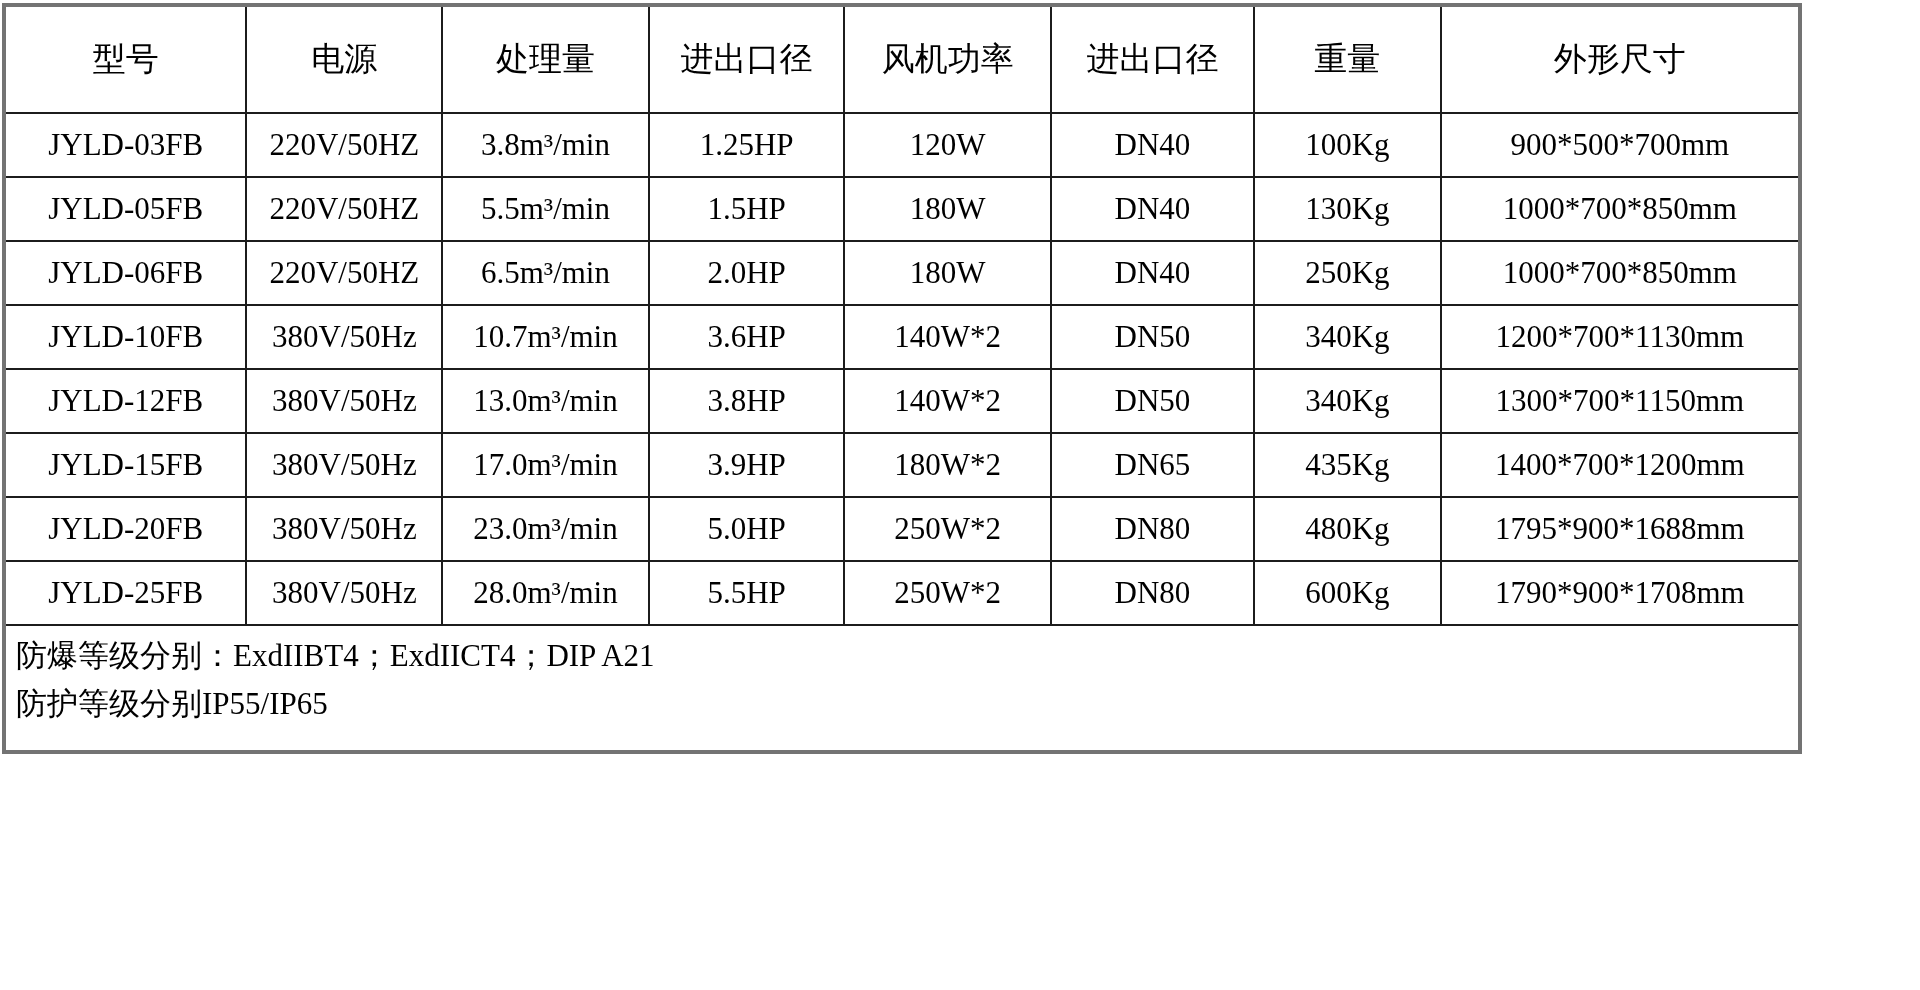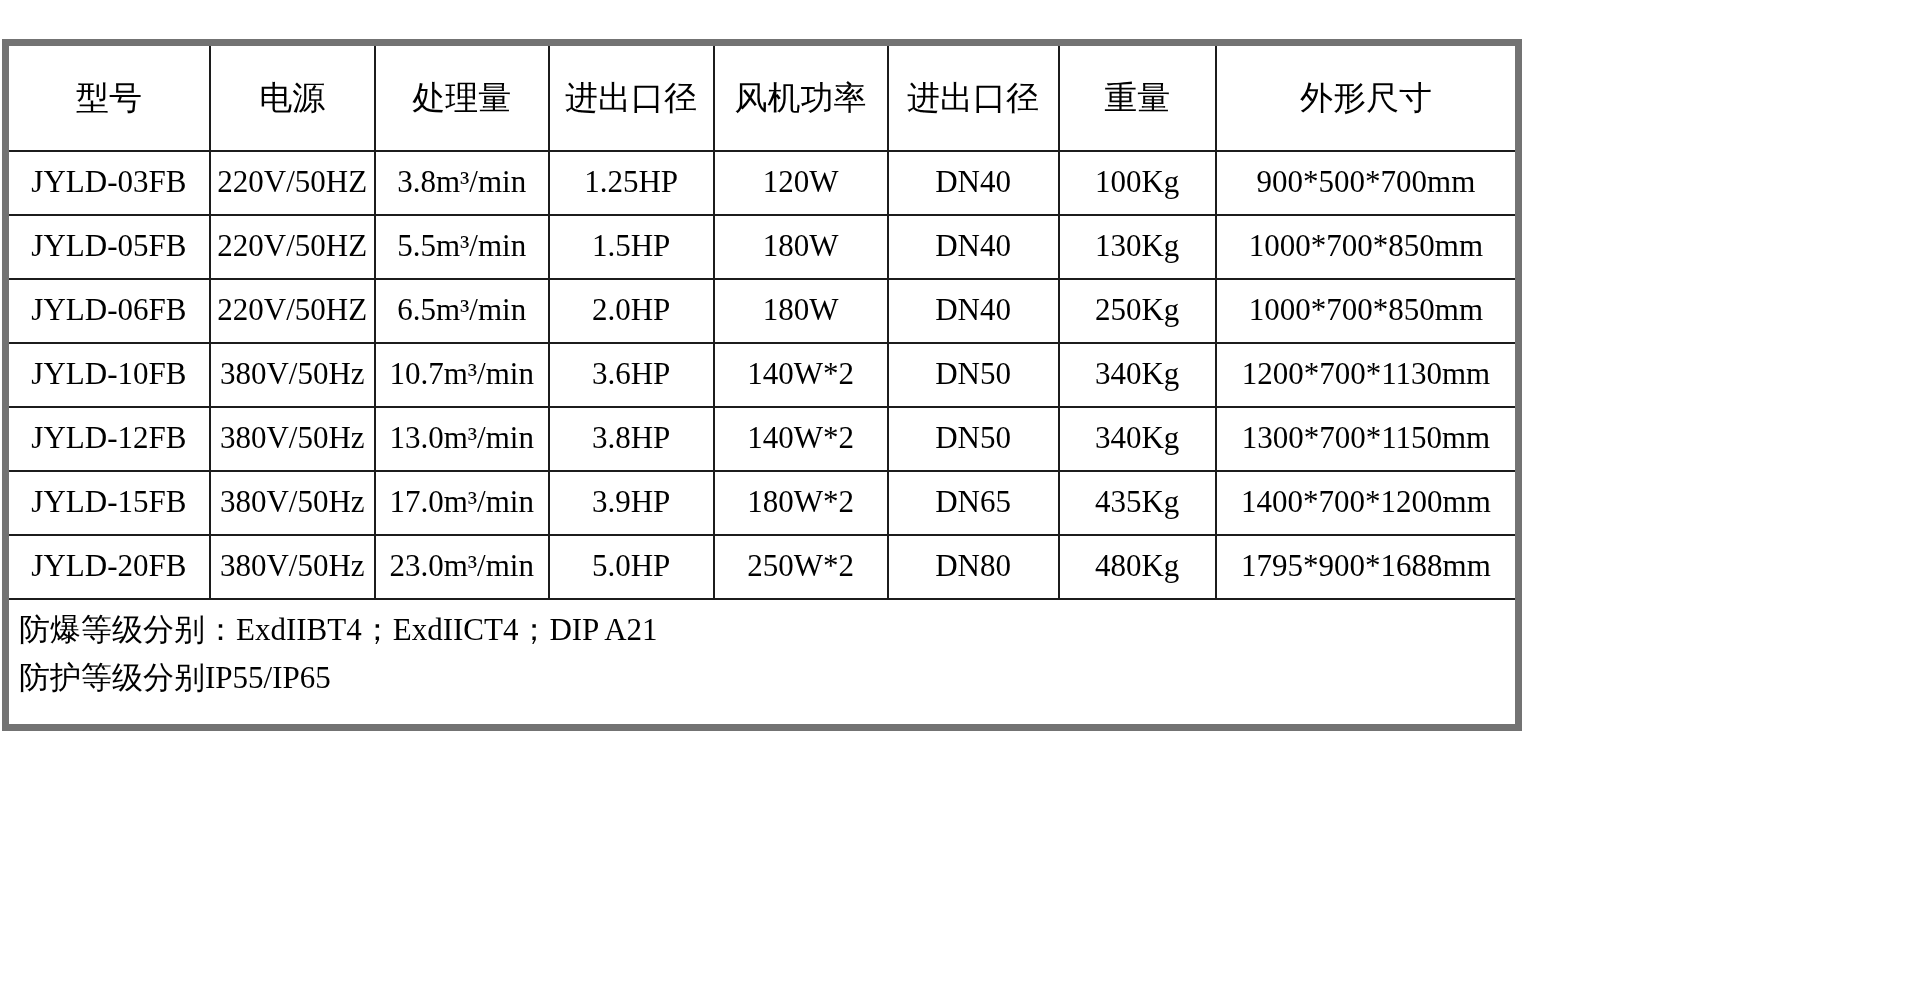--- a/index.html
+++ b/index.html
@@ -17,23 +17,22 @@
   .sheet {
     box-sizing: border-box;
     width: 1920px;
     height: 990px;
     background: #ffffff;
     padding: 3px 3px 3px 2px;
   }
   table.spec {
     border-collapse: collapse;
     table-layout: fixed;
-    width: 1520px;
-    border: 7px solid #737373;
-    margin-top: 36px;
+    width: 1800px;
+    border: 4px solid #737373;
   }
   table.spec th,
   table.spec td {
     border: 2px solid #1c1c1c;
     text-align: center;
     vertical-align: middle;
     font-weight: normal;
     font-size: 31px;
     line-height: 1.1;
     color: #000000;
@@ -148,20 +147,30 @@
         <tr>
           <td>JYLD-20FB</td>
           <td>380V/50Hz</td>
           <td>23.0m³/min</td>
           <td>5.0HP</td>
           <td>250W*2</td>
           <td>DN80</td>
           <td>480Kg</td>
           <td>1795*900*1688mm</td>
         </tr>
+        <tr>
+          <td>JYLD-25FB</td>
+          <td>380V/50Hz</td>
+          <td>28.0m³/min</td>
+          <td>5.5HP</td>
+          <td>250W*2</td>
+          <td>DN80</td>
+          <td>600Kg</td>
+          <td>1790*900*1708mm</td>
+        </tr>
       </tbody>
     <tfoot>
       <tr>
         <td id="notes-cell" colspan="8">
           <div class="note-line">防爆等级分别：ExdIIBT4；ExdIICT4；DIP A21</div>
           <div class="note-line">防护等级分别IP55/IP65</div>
         </td>
       </tr>
     </tfoot>
   </table>

